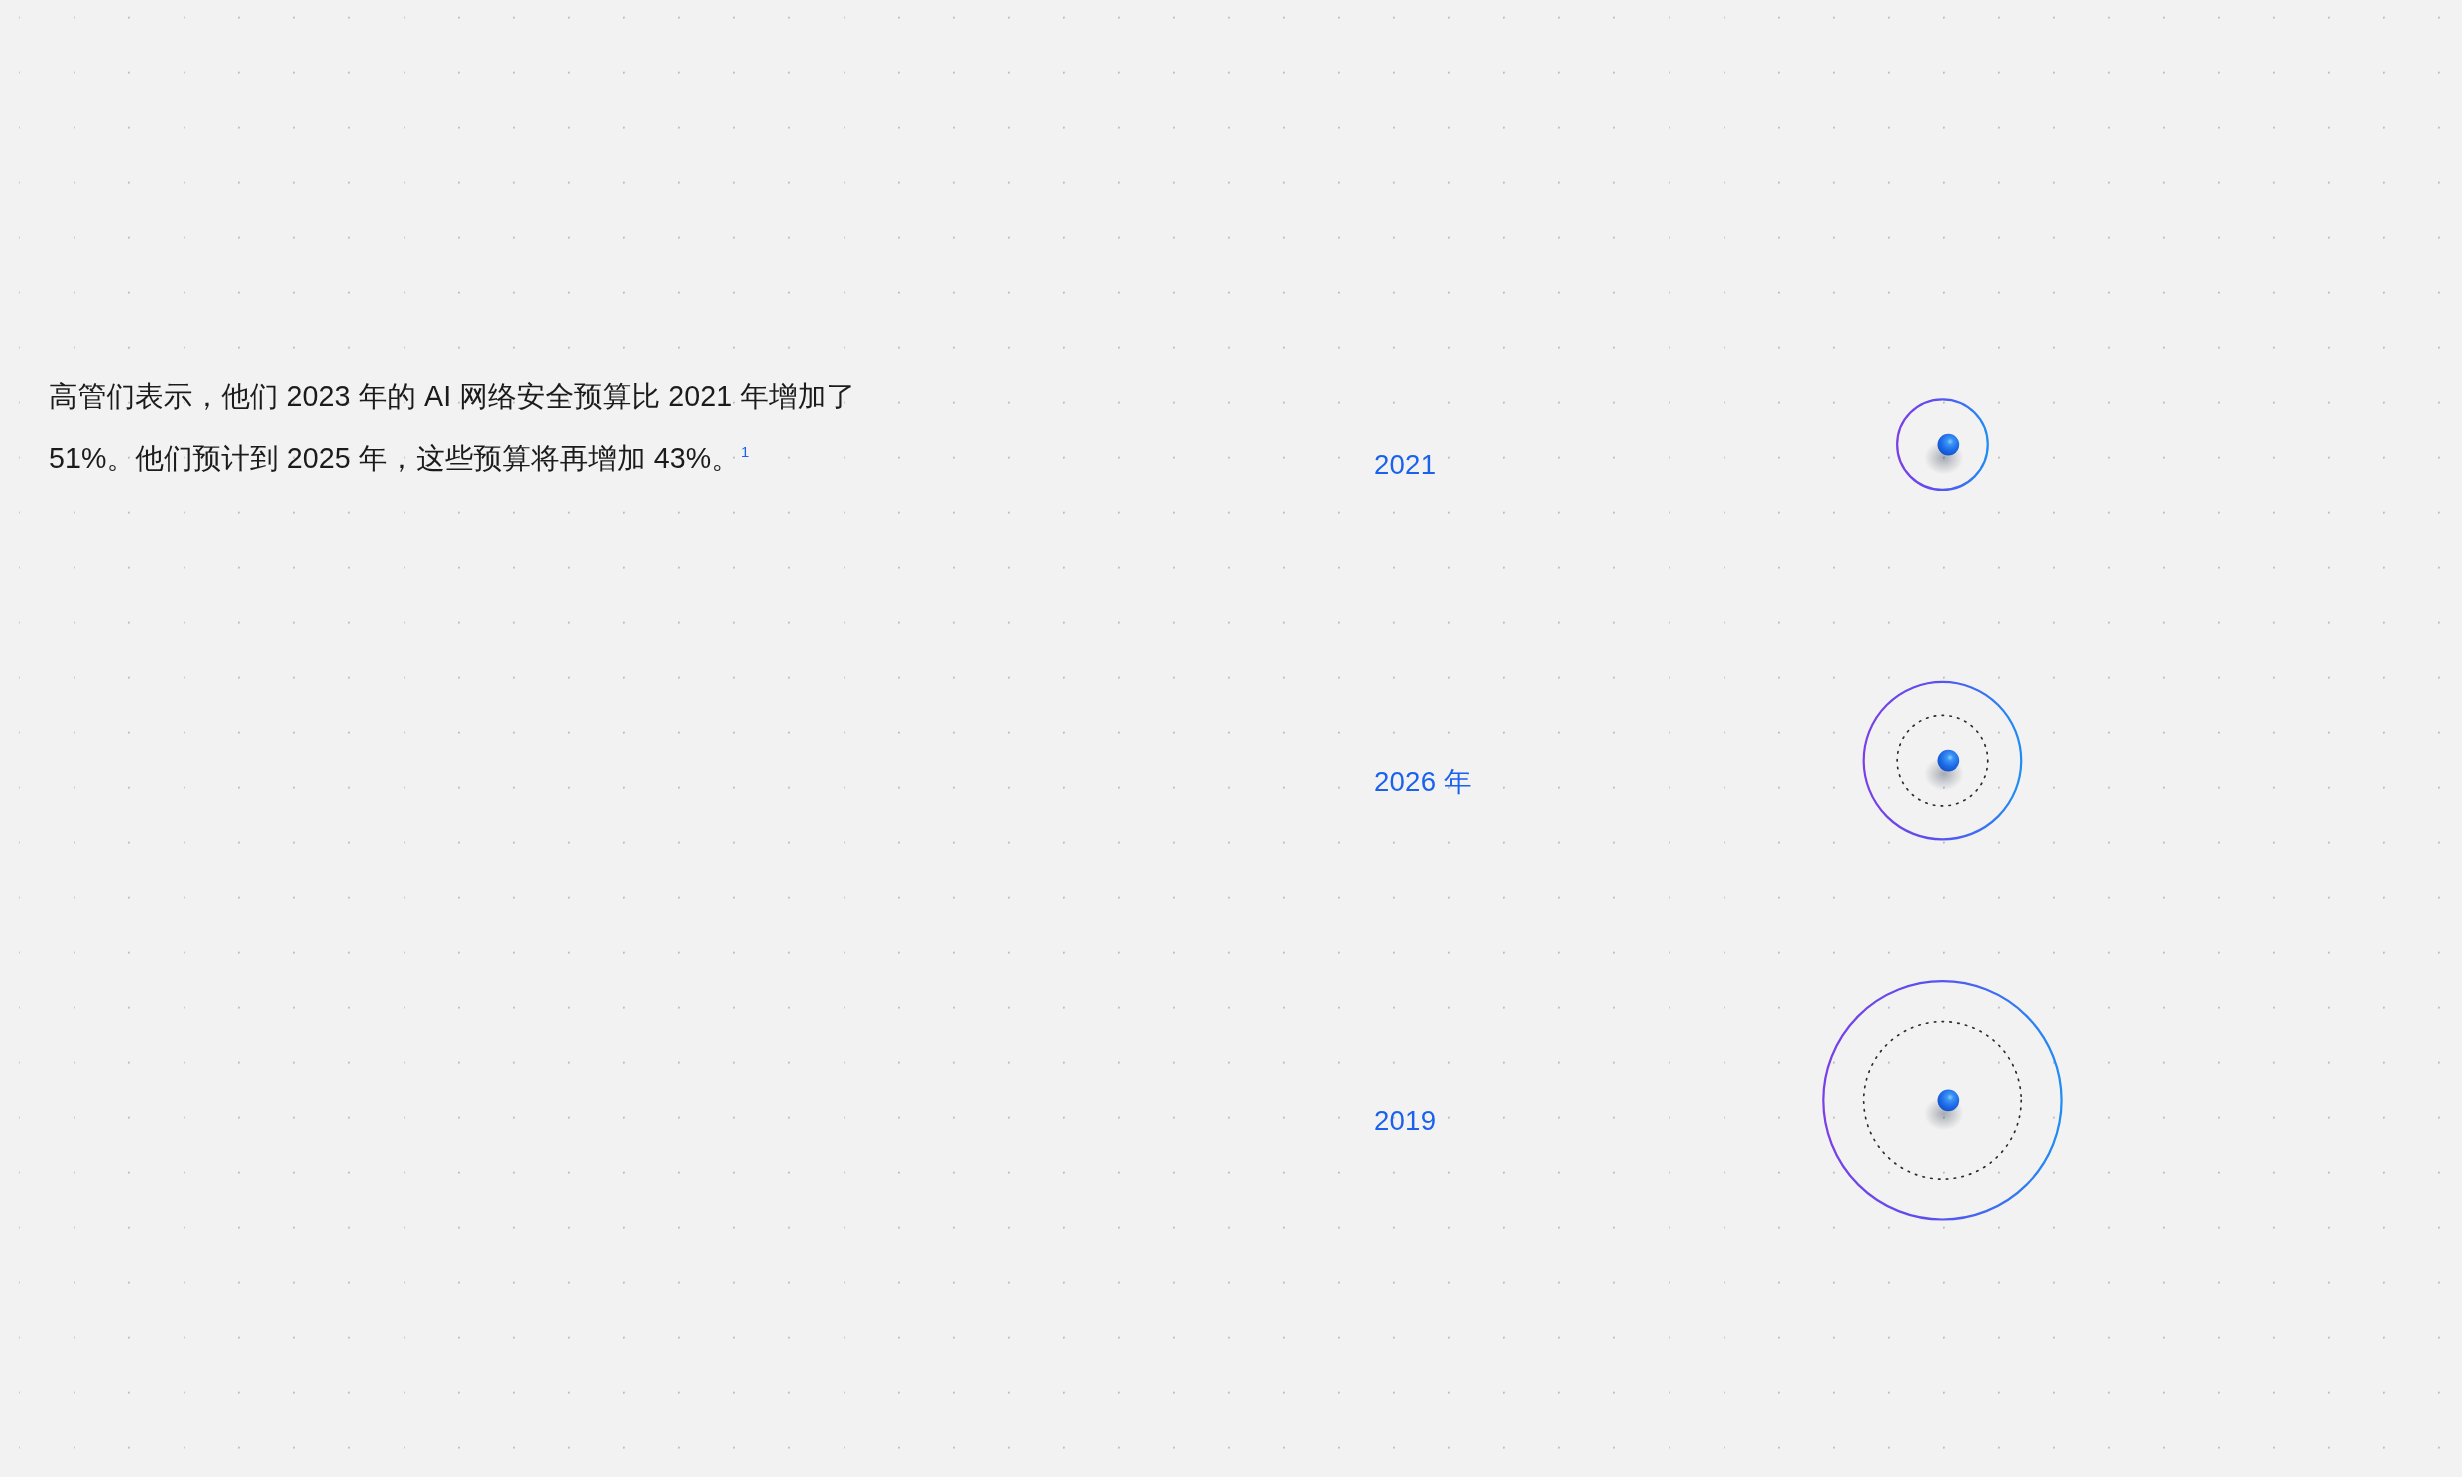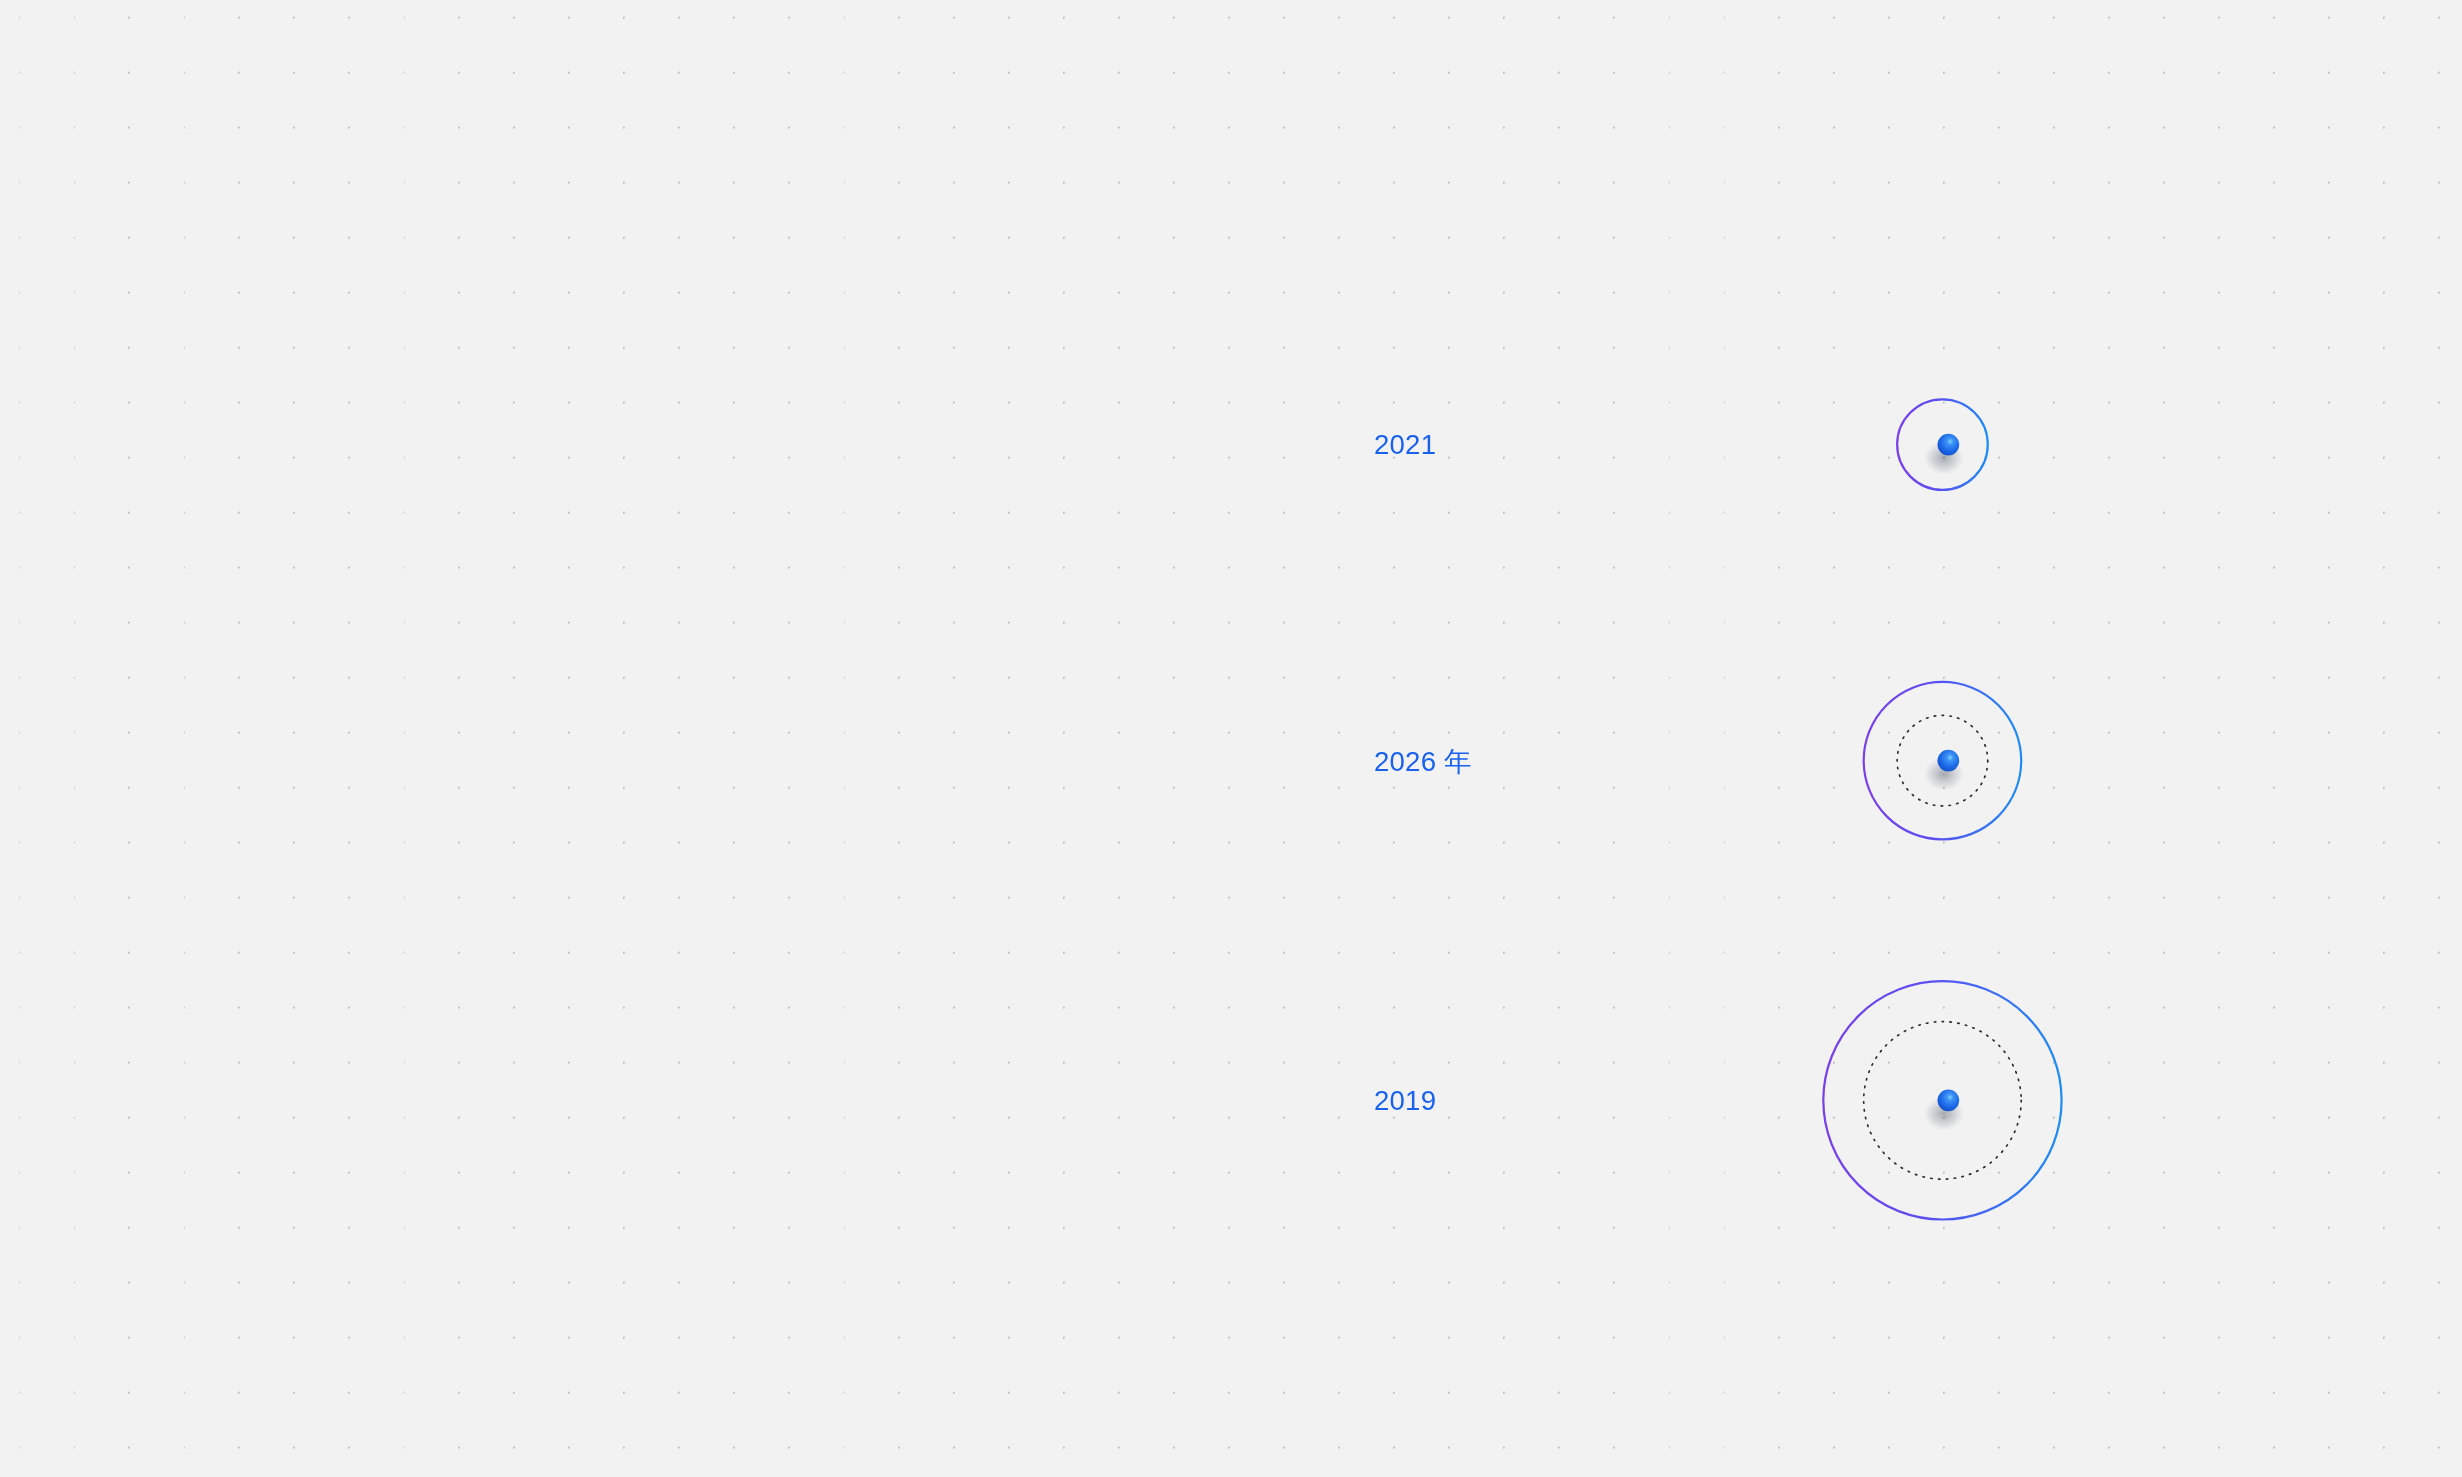--- a/index.html
+++ b/index.html
@@ -70,37 +70,41 @@
   }
 
   .year-label {
     position:absolute;
     font-size:27.6px;
     font-weight:400;
     color:#1a62ed;
     white-space:nowrap;
     transform:translateY(-50%);
     letter-spacing:0.2px;
+    margin-top:20px;
   }
 
   
   #footer {
     position:absolute;
     left:0;
     bottom:0;
     width:2626px;
     height:69px;
   }
 </style>
 </head>
 <body>
 
 <div id="slide">
 
 
+  <div id="body-copy">
+    <span>高管们表示，他们 2023 年的 AI 网络安全预算比 2021 年增加了 51%。他们预计到 2025 年，这些预算将再增加 43%。</span><span class="footnote-ref">1</span>
+  </div>
 
   <svg id="diagram" viewBox="0 0 5333 3000" width="2626" height="1477">
     <defs>
       <linearGradient id="ringGrad" x1="0" y1="0" x2="1" y2="0">
         <stop offset="0%" stop-color="#7b3fe8"></stop>
         <stop offset="45%" stop-color="#5a4ff0"></stop>
         <stop offset="100%" stop-color="#1f8df5"></stop>
       </linearGradient>
       <linearGradient id="leadGrad" x1="0" y1="0" x2="1" y2="0">
         <stop offset="0%" stop-color="#b68cf5"></stop>

